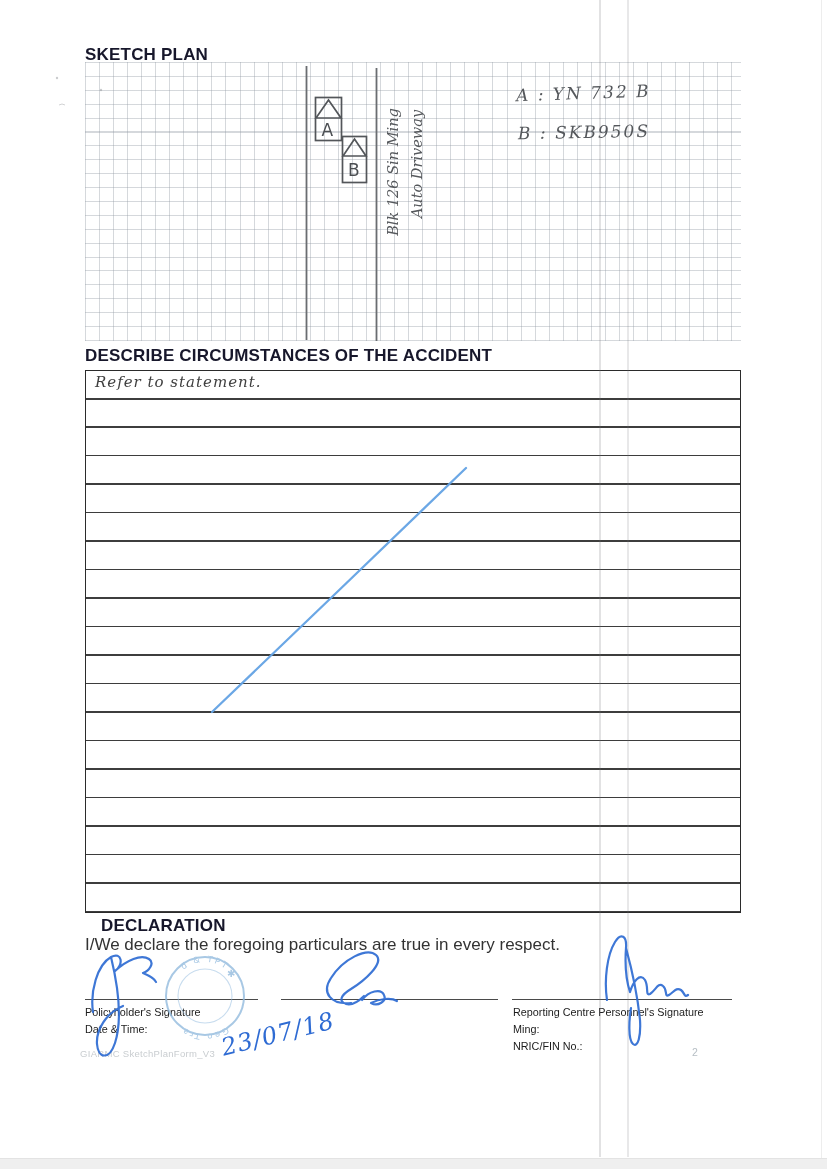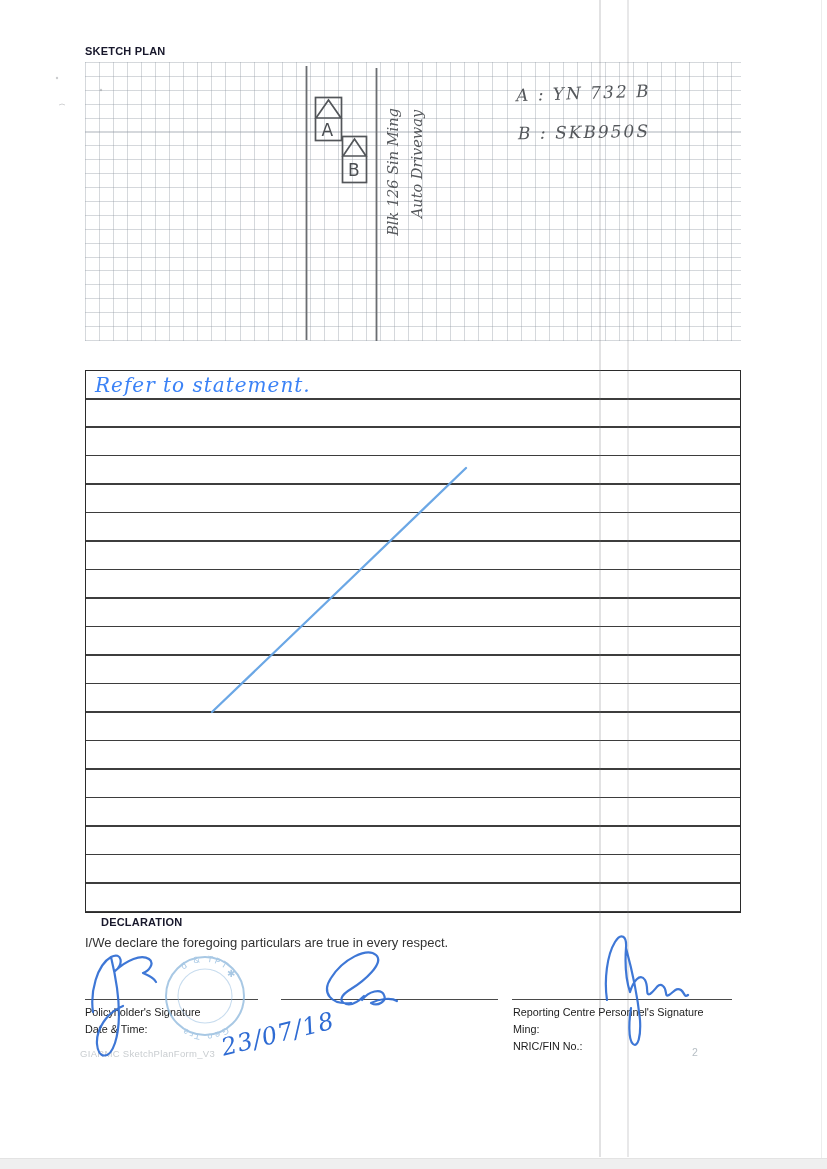--- a/index.html
+++ b/index.html
@@ -3,21 +3,21 @@
 <meta charset="utf-8">
 <style>
   html,body{margin:0;padding:0;background:#9a9a9a;}
   .page{
     position:relative;width:827px;height:1169px;margin:0 auto;
     background:#ffffff;overflow:hidden;
     font-family:"Liberation Sans","DejaVu Sans",sans-serif;color:#222;
   }
   .abs{position:absolute;}
   .heading{
-    font-weight:bold;font-size:11px;letter-spacing:.2px;color:#17172b;
+    font-weight:bold;font-size:17px;letter-spacing:.2px;color:#17172b;
   }
   
   .grid-panel{
     left:85px;top:62px;width:656px;height:279px;
     background-image:
       repeating-linear-gradient(to right, rgba(145,153,163,.38) 0 1px, transparent 1px 14.05px),
       repeating-linear-gradient(to bottom, rgba(145,153,163,.38) 0 1px, transparent 1px 13.9px);
   }
   
   .lined-box{
@@ -49,25 +49,26 @@
   <div class="abs heading" style="left:85px;top:45px;">SKETCH PLAN</div>
 
   <div class="abs grid-panel"></div>
 
   <div class="abs hand pencil rot90" style="left:296px;top:161px;width:200px;height:22px;font-size:14.5px;">Blk 126 Sin Ming</div>
   <div class="abs hand pencil rot90" style="left:340px;top:153px;width:160px;height:22px;font-size:14.5px;">Auto Driveway</div>
 
   <div class="abs hand pencil" style="left:516px;top:83px;font-size:17px;letter-spacing:2px;transform:rotate(-2deg);">A : YN 732 B</div>
   <div class="abs hand pencil" style="left:518px;top:122px;font-size:17px;letter-spacing:2px;transform:rotate(-1deg);">B : SKB950S</div>
 
+  <div class="abs heading" style="left:85px;top:346px;">DESCRIBE CIRCUMSTANCES OF THE ACCIDENT</div>
   <div class="abs lined-box"></div>
-  <div class="abs hand" style="left:95px;top:373px;font-size:20px;color:#3b82f6;letter-spacing:1px;">Refer to statement.</div>
+  <div class="abs hand" style="left:95px;top:373px;font-size:15px;color:#404040;letter-spacing:1px;">Refer to statement.</div>
 
   <div class="abs heading" style="left:101px;top:916px;">DECLARATION</div>
-  <div class="abs" style="left:85px;top:935px;font-size:13px;color:#333;">I/We declare the foregoing particulars are true in every respect.</div>
+  <div class="abs" style="left:85px;top:935px;font-size:17px;color:#333;">I/We declare the foregoing particulars are true in every respect.</div>
 
   <div class="abs sig-line" style="left:85px;top:999px;width:173px;"></div>
   <div class="abs sig-line" style="left:281px;top:999px;width:217px;"></div>
   <div class="abs sig-line" style="left:512px;top:999px;width:220px;"></div>
 
   <div class="abs sig-labels" style="left:85px;top:1004px;">
     <div>Policyholder's Signature</div>
     <div>Date &amp; Time:</div>
   </div>
   <div class="abs sig-labels" style="left:513px;top:1004px;">

